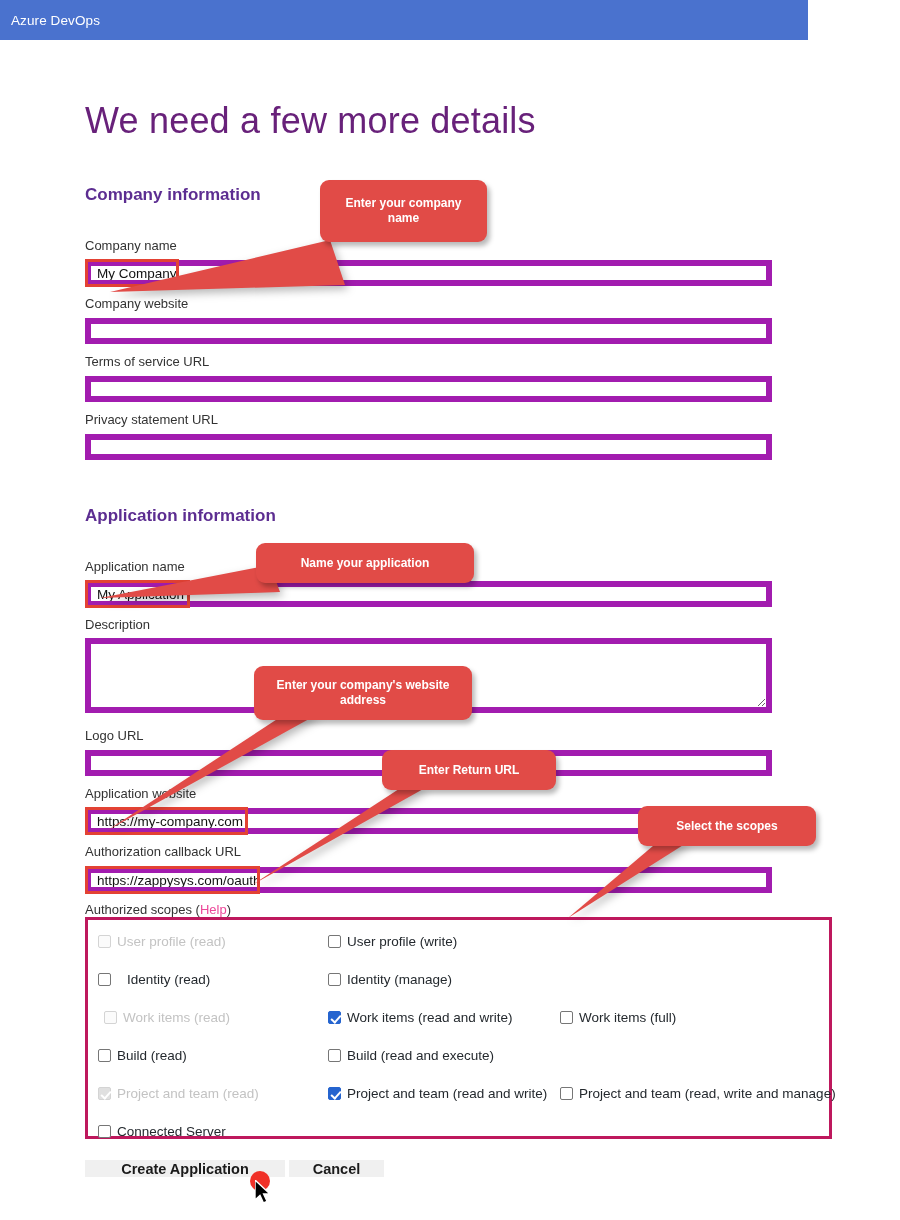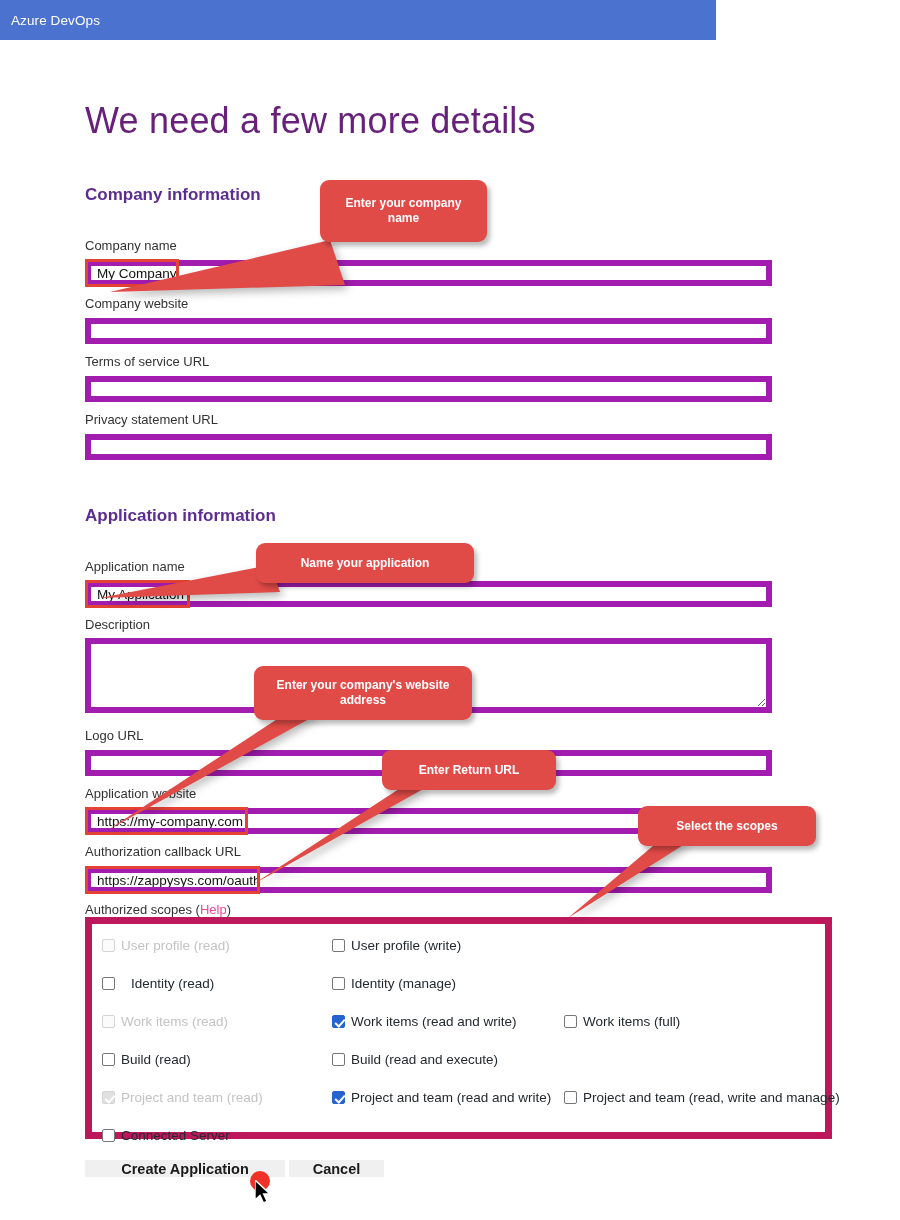--- a/index.html
+++ b/index.html
@@ -11,21 +11,21 @@
     font-family: "Liberation Sans", sans-serif;
     color: #1f1f1f;
     overflow: hidden;
     position: relative;
   }
 
   
   #topbar {
     position: absolute;
     left: 0; top: 0;
-    width: 716px; height: 40px;
+    width: 808px; height: 40px;
     background: #4a72ce;
     display: flex;
     align-items: center;
   }
   #topbar .brand {
     color: #ffffff;
     font-size: 13.5px;
     letter-spacing: .1px;
     margin-left: 11px;
   }
@@ -107,21 +107,21 @@
   .r-cb-i      { top: 827px; }
   .r-scopes-l  { top: 862px; }
 
   .help-link { color: #ec4899; text-decoration: none; }
 
   
   #scopes-box {
     position: absolute;
     left: 85px; top: 877px;
     width: 747px; height: 222px;
-    border: 7px solid #be185d;
+    border: 3px solid #be185d;
     background: #ffffff;
   }
   .scope-grid {
     position: absolute;
     left: 0; top: 0;
     width: 100%; height: 100%;
   }
   .scope-item {
     position: absolute;
     display: flex;
@@ -271,21 +271,21 @@
           <span>User profile (write)</span>
         </div>
         <div class="scope-item" style="left: 10px; top: 52px; gap: 10px;">
           <span class="cbx"></span>
           <span>Identity (read)</span>
         </div>
         <div class="scope-item" style="left: 240px; top: 52px;">
           <span class="cbx"></span>
           <span>Identity (manage)</span>
         </div>
-        <div class="scope-item disabled" style="left: 10px; top: 90px;">
+        <div class="scope-item disabled" style="left: 16px; top: 90px;">
           <span class="cbx dis"></span>
           <span>Work items (read)</span>
         </div>
         <div class="scope-item" style="left: 240px; top: 90px;">
           <span class="cbx checked"></span>
           <span>Work items (read and write)</span>
         </div>
         <div class="scope-item" style="left: 472px; top: 90px;">
           <span class="cbx"></span>
           <span>Work items (full)</span>

